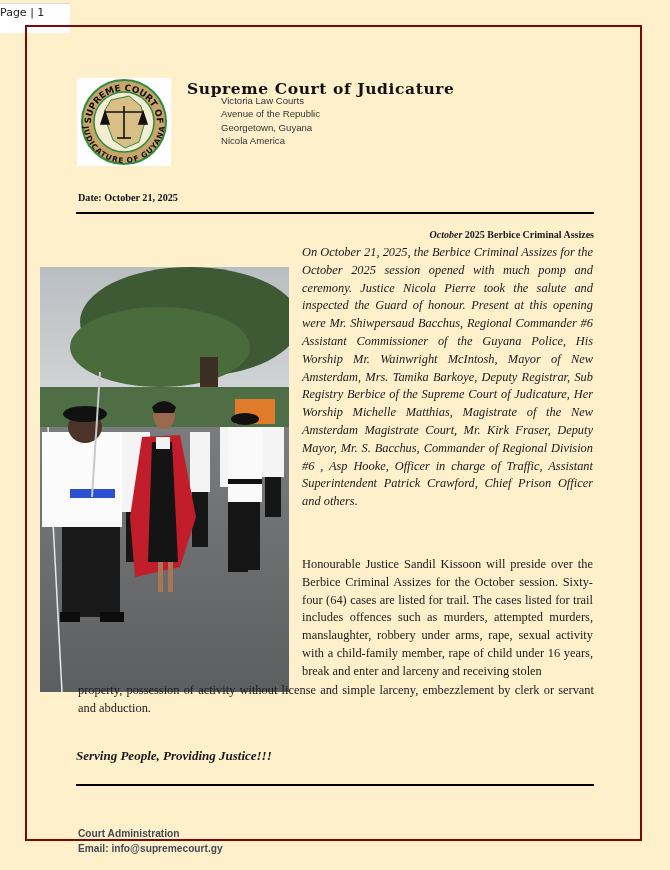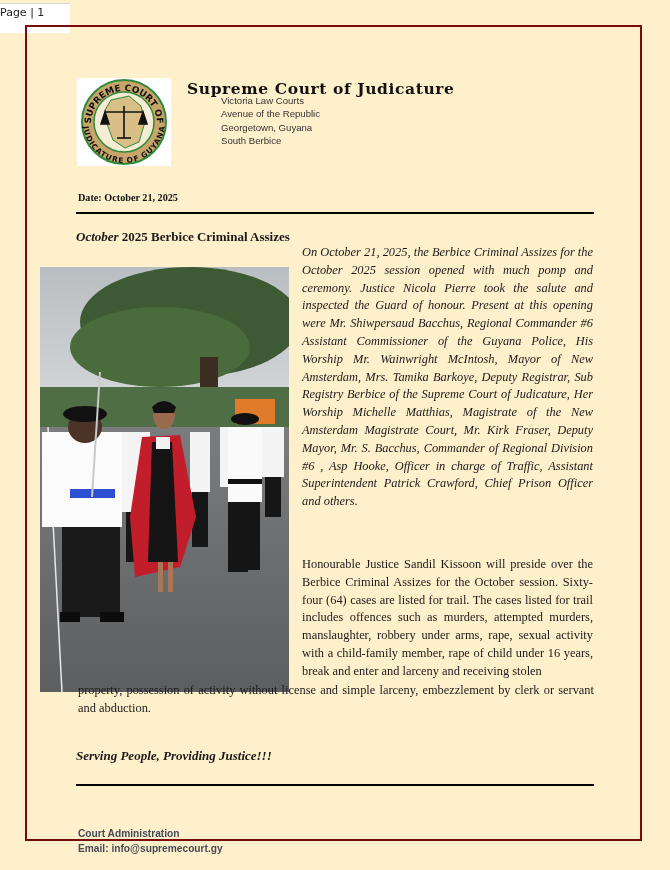--- a/index.html
+++ b/index.html
@@ -34,22 +34,22 @@
     position:absolute; left:221px; top:94px;
     font-family:"Liberation Sans", sans-serif; font-size:9.6px; line-height:13.4px;
     color:#333;
   }
   .date {
     position:absolute; left:78px; top:192px;
     font-family:Liberation Serif, serif; font-weight:bold; font-size:10.2px; color:#111;
   }
   .rule { position:absolute; left:76px; width:518px; height:2px; background:#000; }
   .heading {
-    position:absolute; left:76px; top:229px; width:518px; text-align:left;
-    font-weight:bold; font-size:13px;
+    position:absolute; left:76px; top:229px; width:518px; text-align:right;
+    font-weight:bold; font-size:10px;
   }
   .heading i { font-weight:bold; }
   .photo {
     position:absolute; left:40px; top:267px; width:249px; height:425px; overflow:hidden;
   }
   .body-text {
     position:absolute; font-size:12.4px; line-height:17.8px; text-align:justify;
     color:#1a1a1a;
   }
   .p1 { left:302px; top:244px; width:291px;font-style:italic; }
@@ -98,21 +98,21 @@
     </text>
   </svg>
 </div>
 
 <div class="title">Supreme Court of Judicature</div>
 
 <div class="address">
   <div>Victoria Law Courts</div>
   <div>Avenue of the Republic</div>
   <div>Georgetown, Guyana</div>
-  <div>South Berbice</div>
+  <div>Nicola America</div>
 </div>
 
 <div class="date">Date: October 21, 2025</div>
 
 <div class="rule" style="top:212px;"></div>
 
 <div class="heading">
   <i>October</i><span> 2025 Berbice Criminal Assizes</span>
 </div>
 

